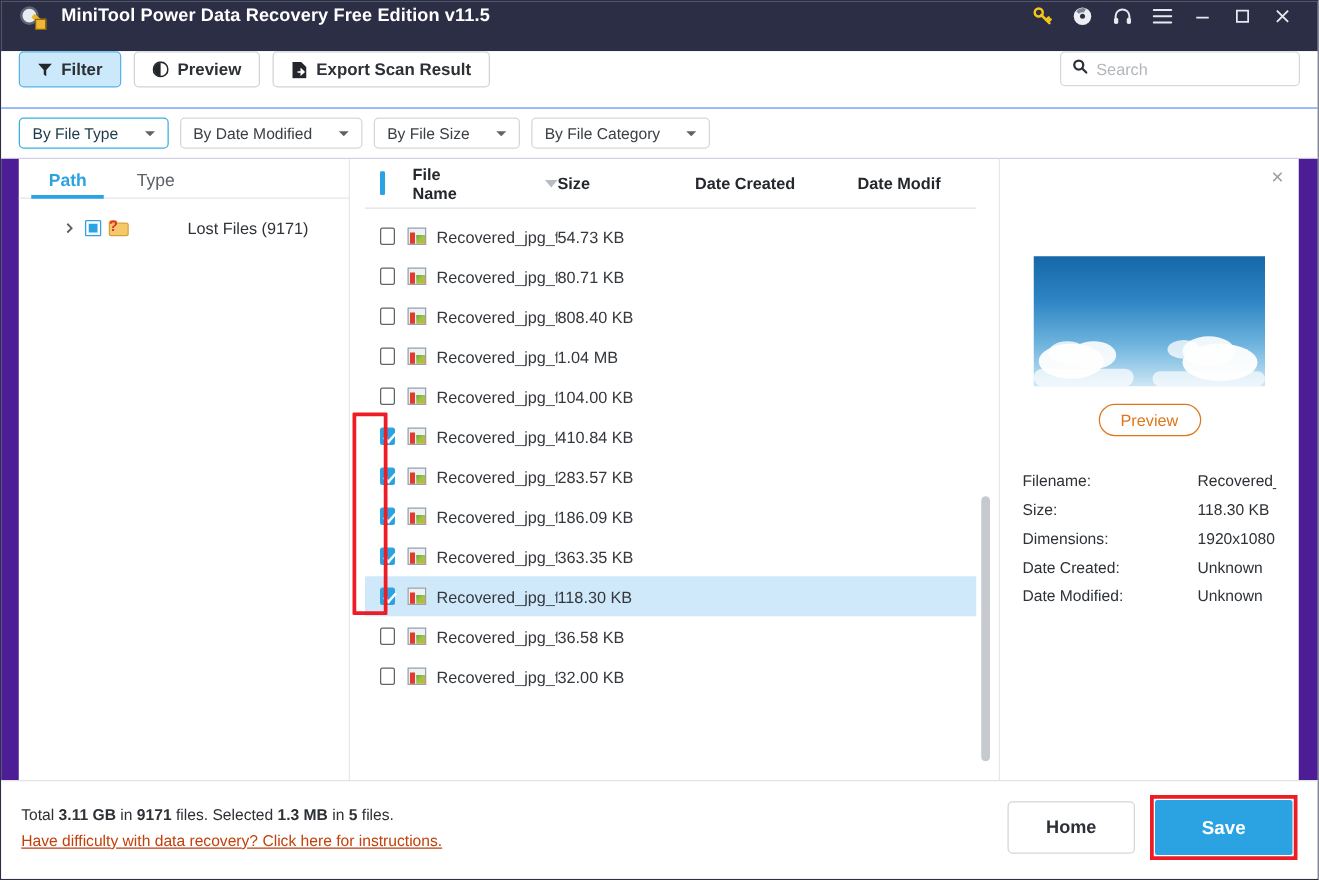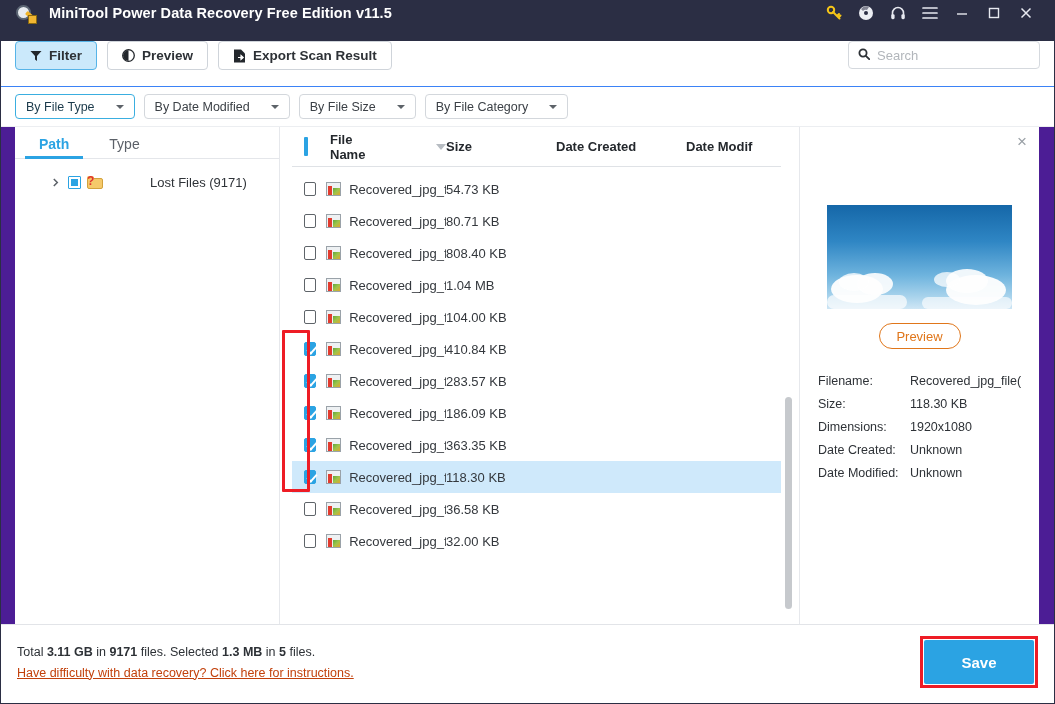--- a/index.html
+++ b/index.html
@@ -348,21 +348,21 @@
   .c8 { width: 90px; height: 12px; right: 0px; bottom: 0px; opacity: .65; border-radius: 30px;}
   .pv-btn {
     display: block; margin: 14px auto 0 auto;
     width: 82px; height: 26px;
     border: 1px solid #e0761a; border-radius: 14px;
     background: #fff; color: #e0761a;
     font-size: 13px; font-family: inherit;
     cursor: pointer;
   }
   .pv-meta { margin-top: 20px; font-size: 12.5px; color: #2e3237; }
-  .pv-row { display: flex; height: 23px; align-items: center; }
+  .pv-row { display: flex; height: 23px; align-items: flex-end; gap: 48px; }
   .pv-k { width: 92px; flex: 0 0 92px; }
   .pv-v { white-space: nowrap; overflow: hidden; }
 
   
   .footer {
     height: 79px; flex: 0 0 79px;
     background: #ffffff;
     border-top: 1px solid #e2e4e8;
     display: flex; align-items: center;
     padding: 0 20px 4px 16px;
@@ -702,20 +702,21 @@
       </div>
     </div>
   </div>
 
   <div class="footer">
     <div class="foot-left">
       <div class="foot-stat"><span>Total </span><b>3.11 GB</b><span> in </span><b>9171</b><span> files.  Selected </span><b>1.3 MB</b><span> in </span><b>5</b><span> files.</span></div>
       <div class="foot-link">Have difficulty with data recovery? Click here for instructions.</div>
     </div>
     <div class="foot-right">
+      <button class="btn-home">Home</button>
       <div class="btn-save-wrap">
         <button class="btn-save">Save</button>
         <div class="save-annot"></div>
       </div>
     </div>
   </div>
 
 </div>
 
 </body></html>

